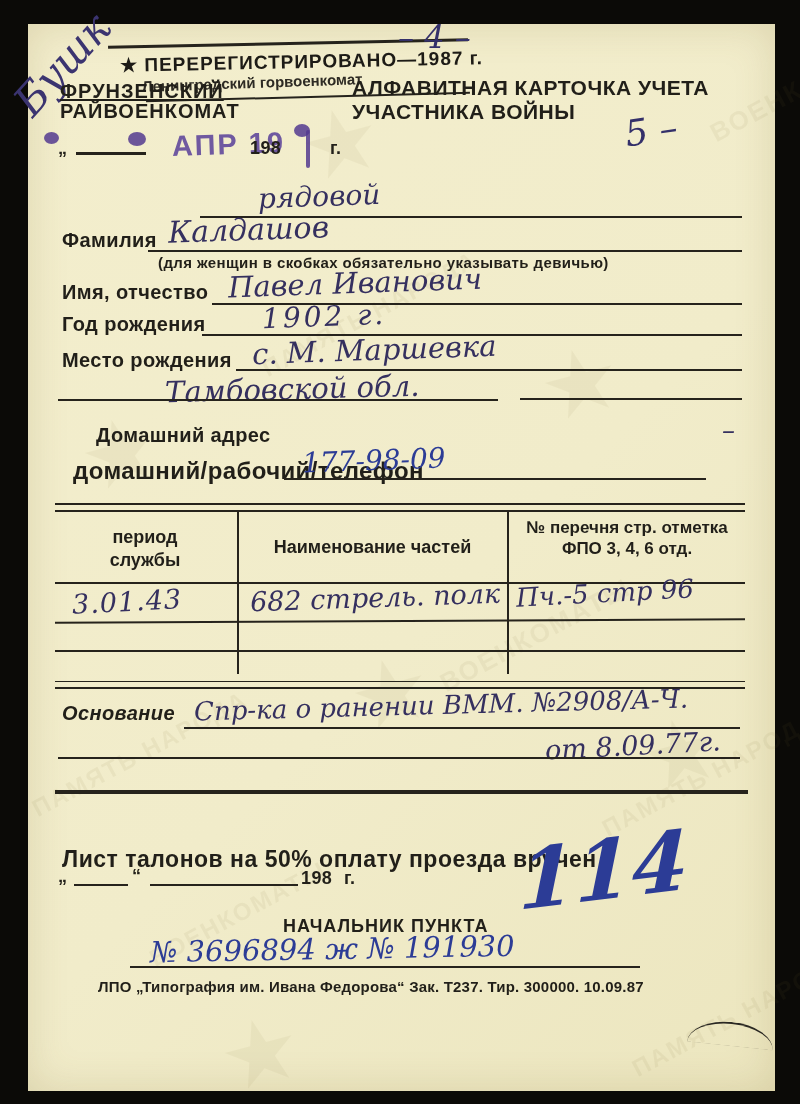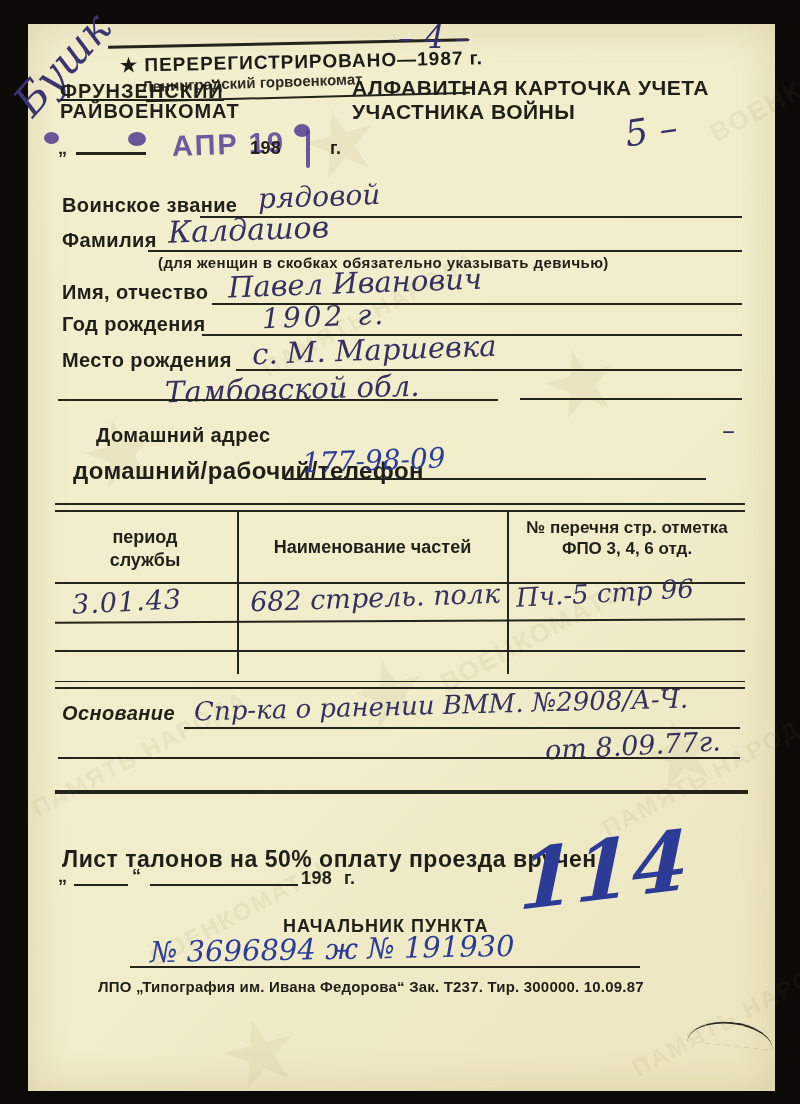--- a/index.html
+++ b/index.html
@@ -60,21 +60,20 @@
   <div class="pblob" style="left:44px;top:132px;width:15px;height:12px;"></div>
   <div class="lbl abs" style="left:58px;top:138px;font-size:18px;">„</div>
   <div class="ln" style="left:76px;top:152px;width:70px;height:3px;"></div>
   <div class="pblob" style="left:128px;top:132px;width:18px;height:14px;"></div>
   <div class="pstamp abs" style="left:172px;top:128px;font-size:29px;transform:rotate(-2deg);letter-spacing:2px;">АПР 19</div>
   <div class="lbl abs" style="left:250px;top:138px;font-size:18px;">198</div>
   <div class="pblob" style="left:294px;top:124px;width:16px;height:13px;"></div>
   <div class="pblob" style="left:306px;top:130px;width:4px;height:38px;border-radius:2px;"></div>
   <div class="lbl abs" style="left:330px;top:138px;font-size:18px;">г.</div>
 
-  <div class="lbl abs" style="left:62px;top:194px;font-size:20px;">Воинское звание</div>
   <div class="hw abs" style="left:258px;top:180px;font-size:28px;transform:rotate(-2deg);">рядовой</div>
   <div class="ln" style="left:200px;top:216px;width:542px;"></div>
 
   <div class="lbl abs" style="left:62px;top:229px;font-size:20px;">Фамилия</div>
   <div class="hw abs" style="left:168px;top:212px;font-size:30px;transform:rotate(-2deg);">Калдашов</div>
   <div class="ln" style="left:148px;top:250px;width:594px;"></div>
   <div class="lbl abs" style="left:158px;top:254px;font-size:15px;">(для женщин в скобках обязательно указывать девичью)</div>
 
   <div class="lbl abs" style="left:62px;top:281px;font-size:20px;">Имя, отчество</div>
   <div class="hw abs" style="left:228px;top:266px;font-size:29px;transform:rotate(-2deg);">Павел Иванович</div>

